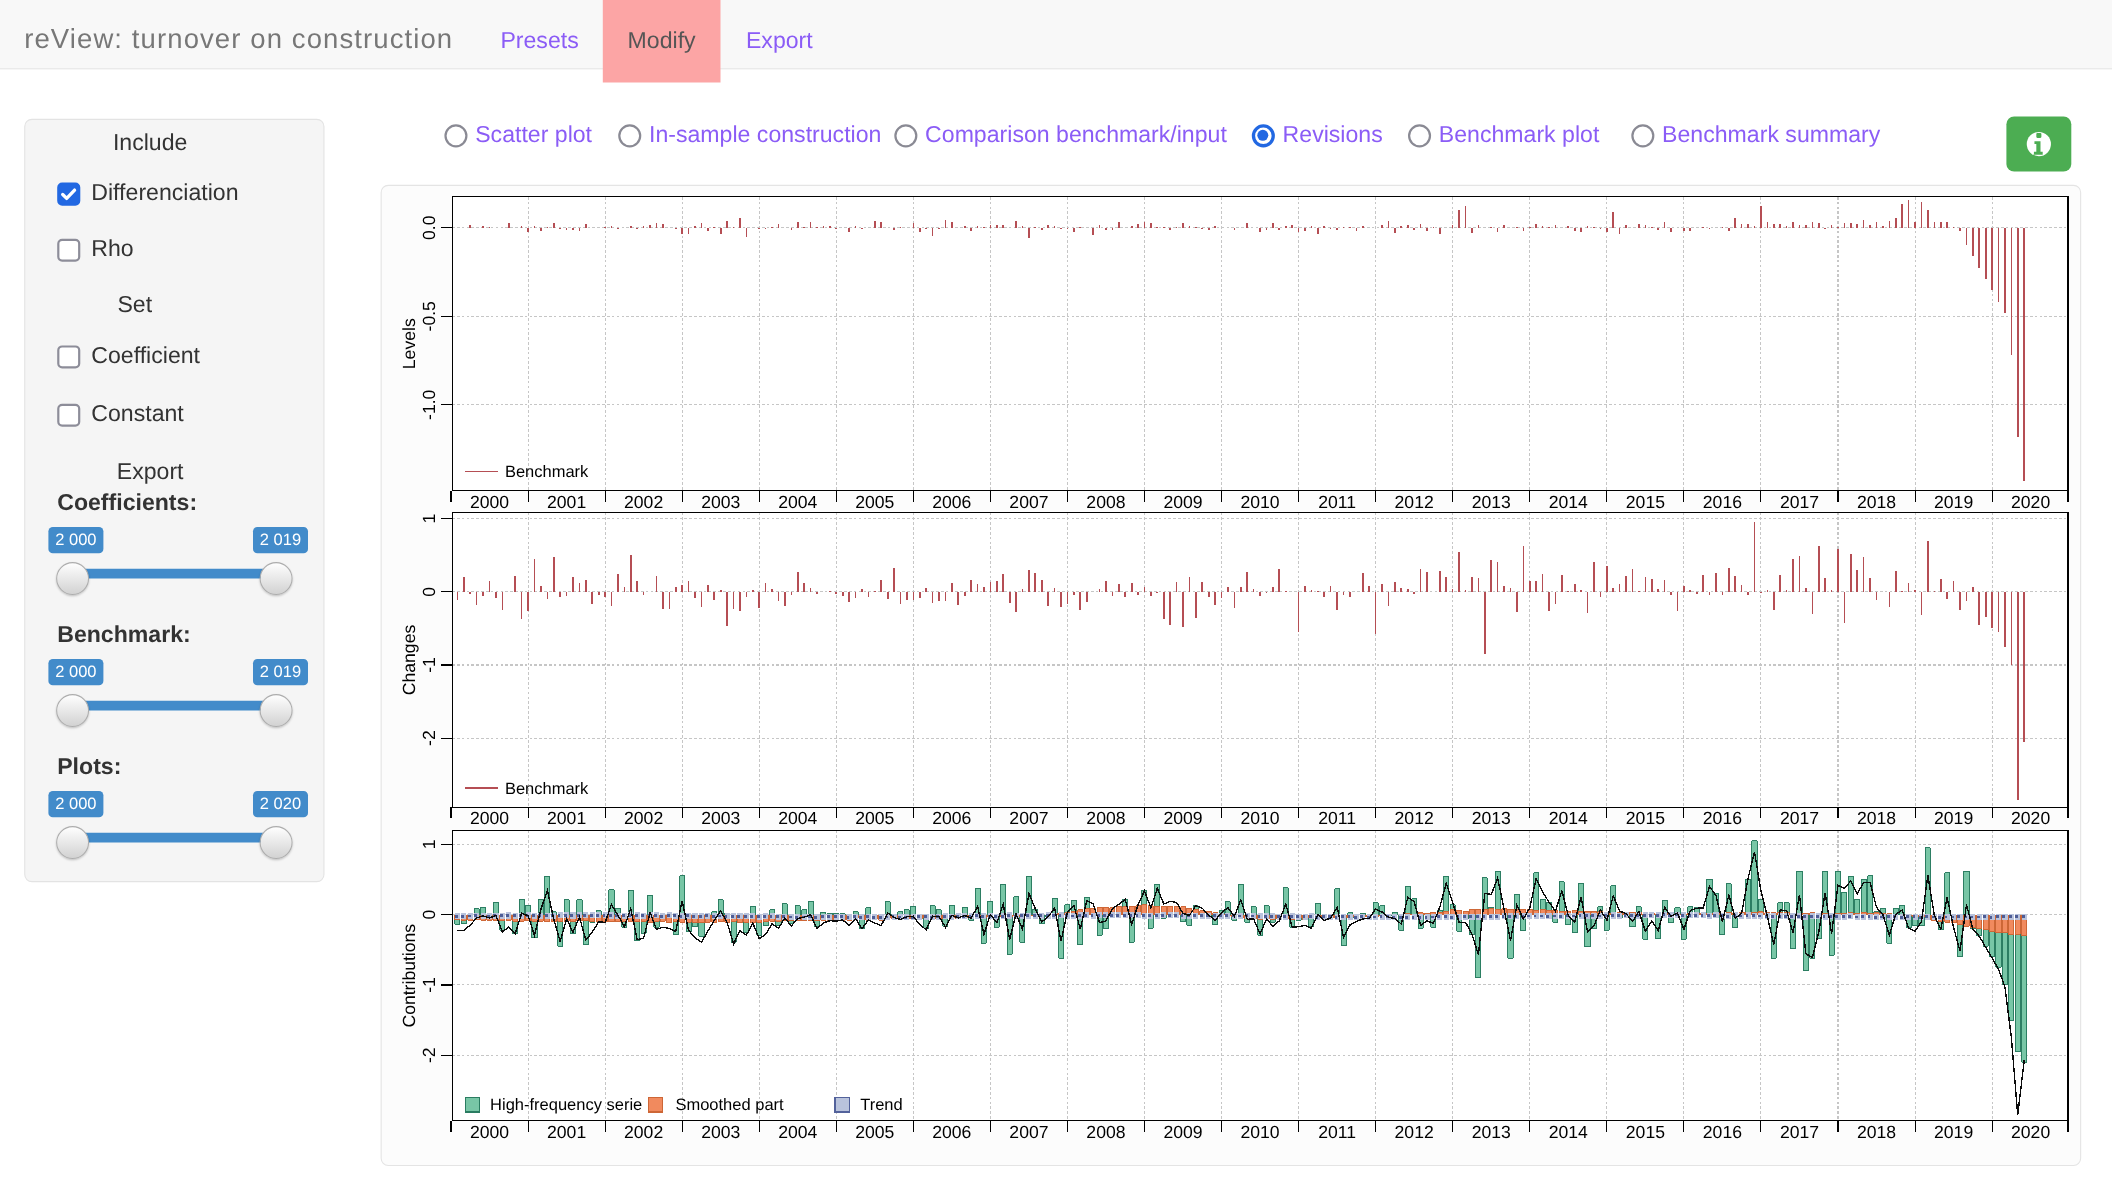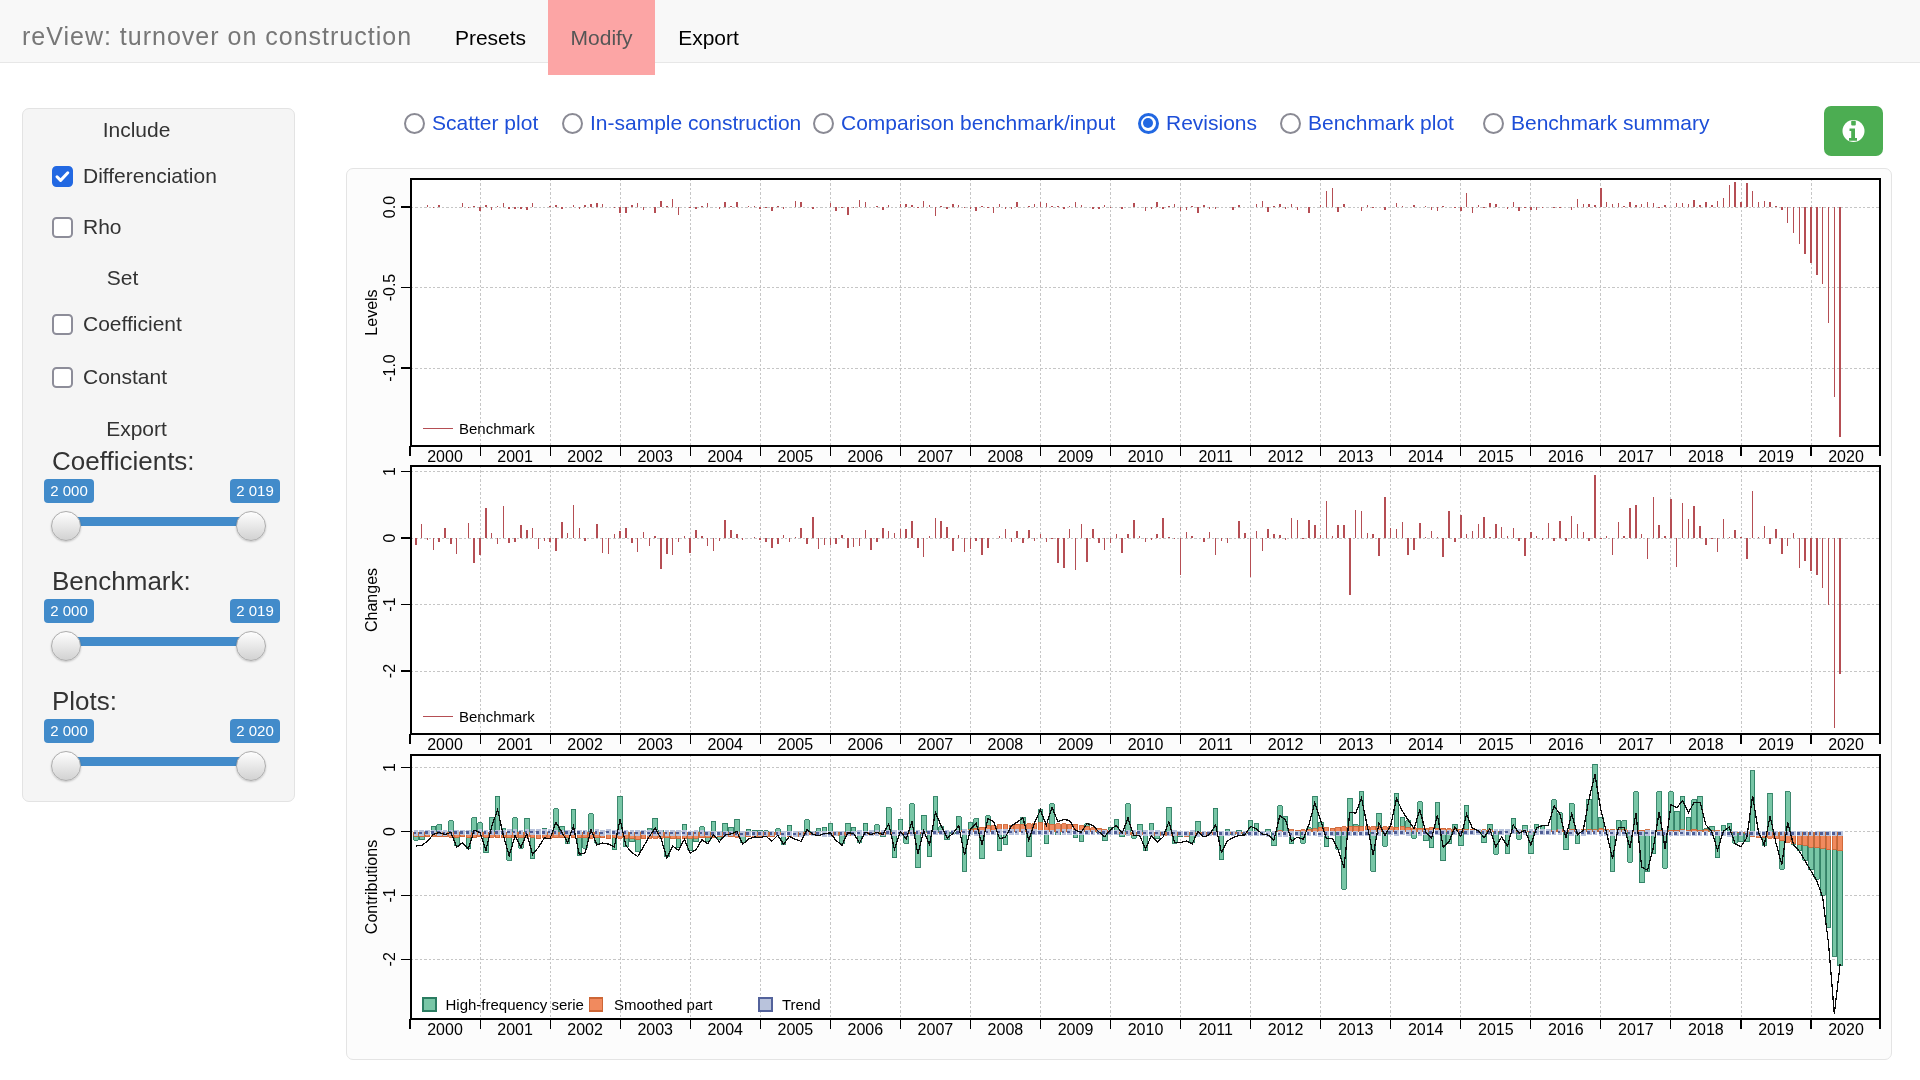--- a/index.html
+++ b/index.html
@@ -1,29 +1,29 @@
 <!DOCTYPE html>
 <html><head><meta charset="utf-8"><style>
 *{margin:0;padding:0;box-sizing:border-box}
 body{width:1920px;height:1080px;background:#fff;font-family:"Liberation Sans",sans-serif;position:relative;overflow:hidden}
 .nav{position:absolute;left:0;top:0;width:1920px;height:63px;background:#f8f8f8;border-bottom:1px solid #e7e7e7}
 .brand{position:absolute;left:22px;top:22px;font-size:25px;letter-spacing:1px;color:#777}
-.tab{position:absolute;top:0;height:75px;font-size:21px;color:#000000;display:flex;align-items:center;justify-content:center}
+.tab{position:absolute;top:0;height:75px;font-size:21px;color:#8b5cf6;display:flex;align-items:center;justify-content:center}
 .tab.act{background:#fca5a5;color:#555}
 .well{position:absolute;left:22px;top:108px;width:273px;height:694px;background:#f5f5f5;border:1px solid #e3e3e3;border-radius:7px}
 .head{position:absolute;width:229px;text-align:center;font-size:21px;color:#333}
 .cb{position:absolute;width:21px;height:21px;border:2px solid #8d8d99;border-radius:4.5px;background:#fff}
 .cb.on{background:#2268e2;border-color:#2268e2}
 .cb svg{position:absolute;left:-2px;top:-2px}
 .lbl{position:absolute;font-size:21px;color:#333}
 .rd{position:absolute;width:21px;height:21px;border:2.5px solid #8a8a94;border-radius:50%;background:#fff}
 .rd.on{border-color:#2268e2;border-width:3.5px}
 .dot{position:absolute;left:2px;top:2px;width:10px;height:10px;border-radius:50%;background:#2268e2}
-.rlbl{position:absolute;font-size:21px;color:#1d4ed8}
-.shead{position:absolute;font-size:26px;font-weight:normal;color:#333}
+.rlbl{position:absolute;font-size:21px;color:#8b5cf6}
+.shead{position:absolute;font-size:21px;font-weight:bold;color:#333}
 .slab{position:absolute;width:50px;height:24px;background:#428bca;border-radius:4px;color:#fff;font-size:15px;text-align:center;line-height:24px}
 .strack{position:absolute;left:55px;width:206px;height:9px;background:#428bca;border-radius:4px}
 .shandle{position:absolute;width:30px;height:30px;border-radius:50%;background:linear-gradient(#fefefe,#d2d2d2);border:1px solid #adadad;box-shadow:0 1px 2px rgba(0,0,0,.2)}
 .card{position:absolute;left:346px;top:168px;width:1546px;height:892px;background:#fcfcfc;border:1px solid #e4e4e4;border-radius:7px}
 .ibtn{position:absolute;left:1824px;top:106px;width:59px;height:50px;background:#4cad52;border-radius:7px}
 </style></head><body>
 <div class="nav">
   <div class="brand">reView: turnover on construction</div>
   <div class="tab" style="left:433px;width:115px">Presets</div>
   <div class="tab act" style="left:548px;width:107px">Modify</div>

